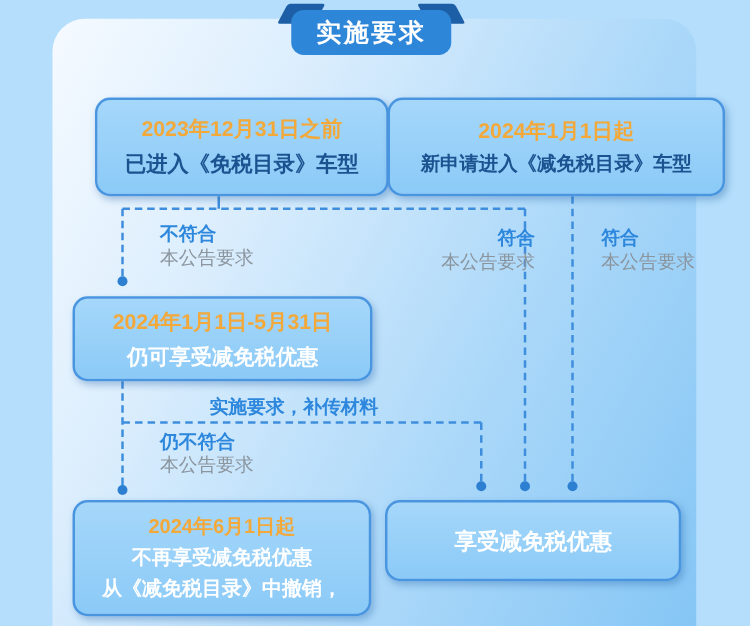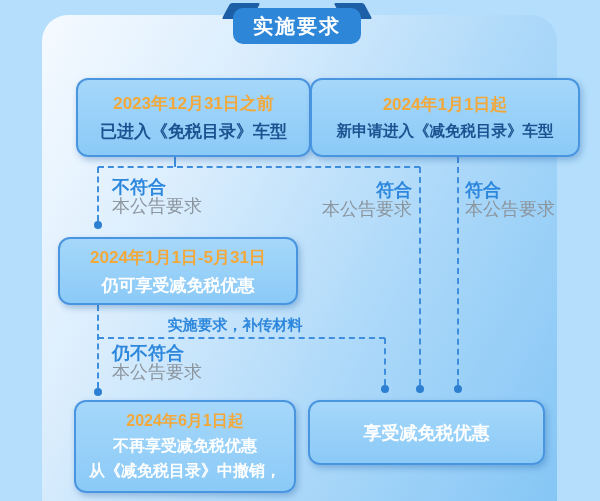--- a/index.html
+++ b/index.html
@@ -37,30 +37,30 @@
     display:flex;flex-direction:column;align-items:center;justify-content:center;
     gap:5px;text-align:center;font-weight:bold;box-sizing:border-box;
   }
   .date{color:#f3a83a;font-size:17px;}
   .navy{color:#1b5390;font-size:17px;}
   .white{color:#ffffff;font-size:17px;}
   #box1{left:60px;top:78px;width:235px;height:79px;margin-left:16px;}
   #box2{left:310px;top:78px;width:270px;height:79px;}
   #box2 .navy{font-size:15.5px;}
   #box3{left:58px;top:237px;width:240px;height:68px;}
-  #box4{left:74px;top:400px;width:222px;height:93px;gap:4px;}
+  #box4{left:58px;top:400px;width:239px;height:93px;gap:4px;}
   #box4 .date,#box4 .white{font-size:16px;}
   #box5{left:308px;top:400px;width:237px;height:65px;}
   #box5 .white{font-size:18px;}
   
   .vdash{position:absolute;border-left:2px dashed #3f8edd;width:0;z-index:1;}
   .hdash{position:absolute;border-top:2px dashed #3f8edd;height:0;z-index:1;}
   .dot{position:absolute;width:8px;height:8px;border-radius:50%;background:#2d7fd2;z-index:1;}
   
-  .elabel{position:absolute;z-index:3;font-size:18px;line-height:19px;}
+  .elabel{position:absolute;z-index:3;font-size:15px;line-height:19px;margin-left:16px;}
   .elabel .b{color:#2d87dc;font-weight:bold;}
   .elabel .g{color:#8b959e;}
   .upgrade{position:absolute;left:115px;top:316px;width:240px;text-align:center;
     color:#2d87dc;font-weight:bold;font-size:15px;z-index:3;}
 </style>
 </head>
 <body>
 
 <div id="stage">
 

